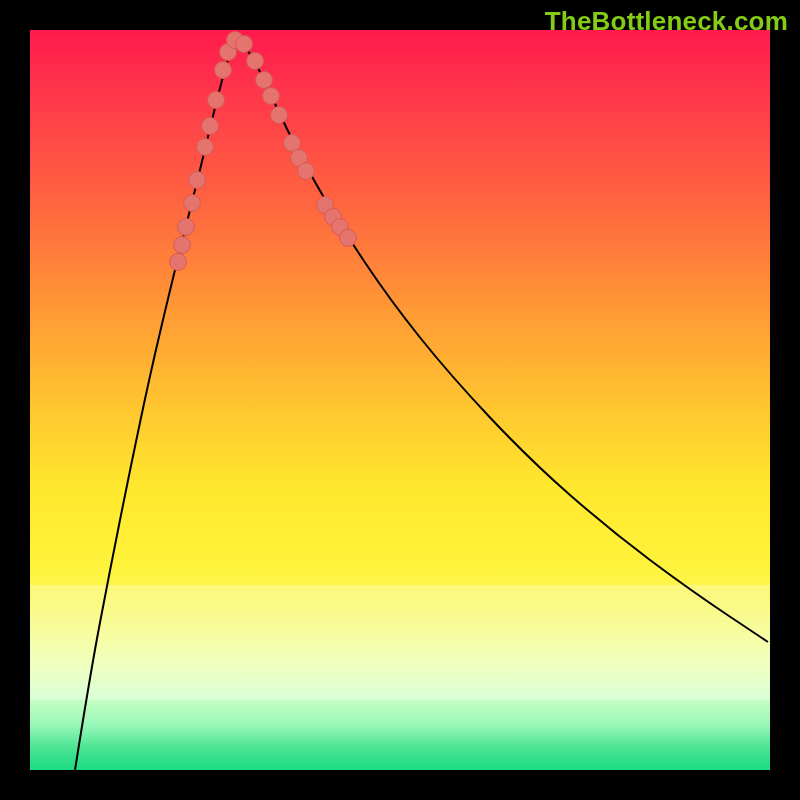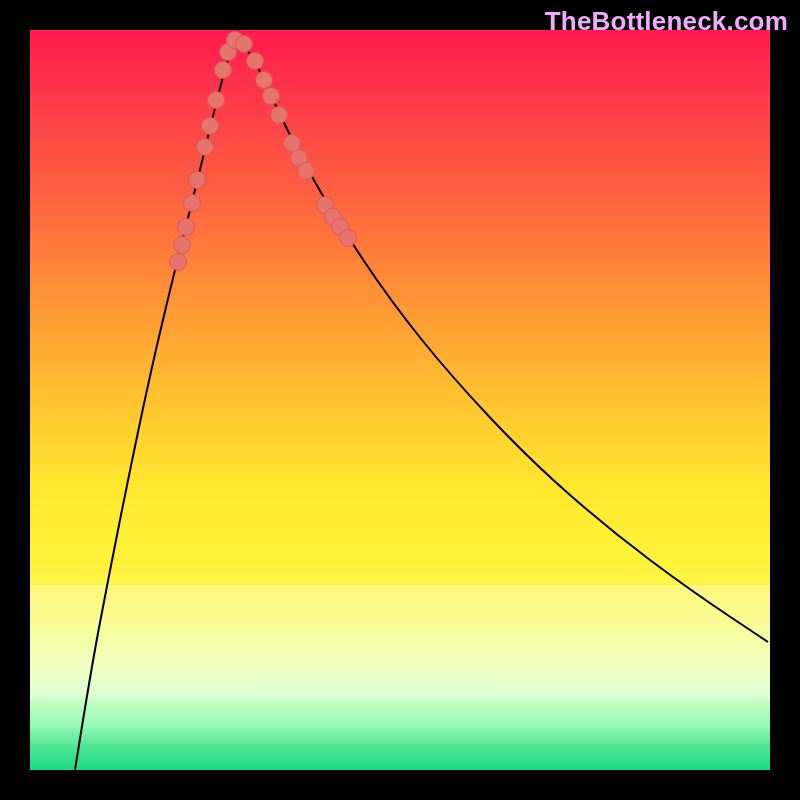--- a/index.html
+++ b/index.html
@@ -44,21 +44,21 @@
     position: absolute;
     left: 0; top: 0;
     width: 740px;
     height: 740px;
     pointer-events: none;
   }
   .watermark {
     position: absolute;
     top: 6px;
     right: 12px;
-    color: #f0abfc;
+    color: #84cc16;
     font-size: 26px;
     font-weight: 600;
     letter-spacing: 0.2px;
     pointer-events: none;
     user-select: none;
   }
 </style>
 </head>
 <body>
 

